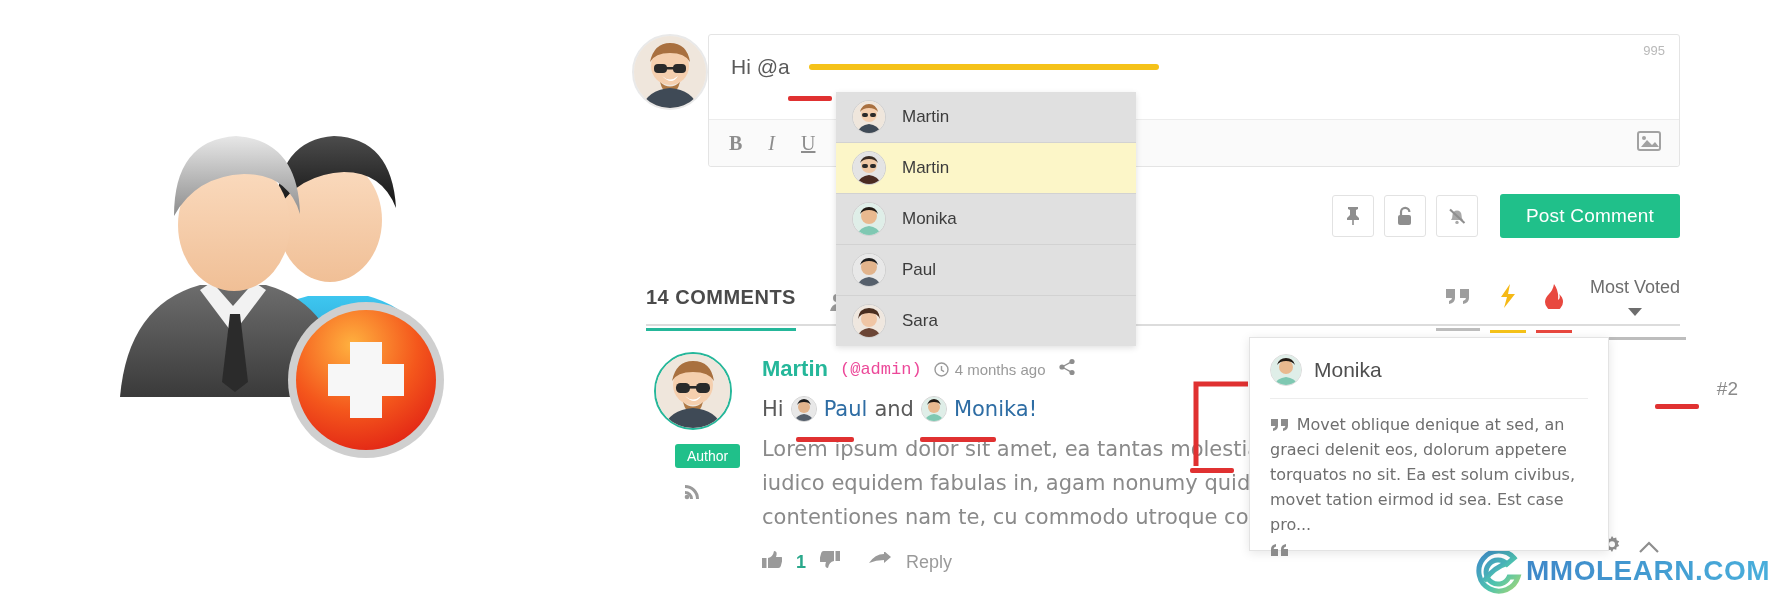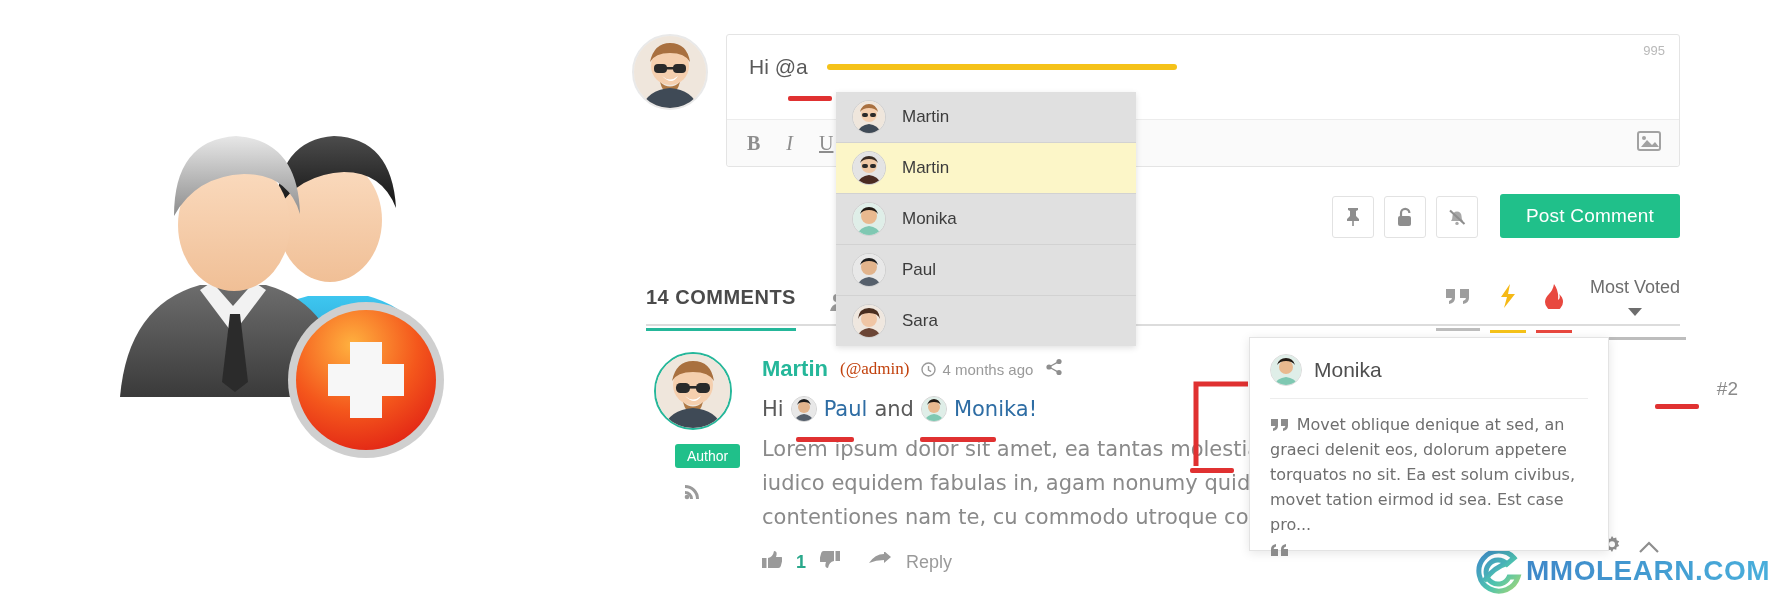--- a/index.html
+++ b/index.html
@@ -11,21 +11,21 @@
     position:relative;
   }
   .stage{position:absolute;inset:0;}
 
   
   .illus{position:absolute;left:88px;top:92px;width:390px;height:370px;}
   .illus svg{width:100%;height:100%;display:block;}
 
   
   .form-wrap{position:absolute;left:632px;top:34px;width:1048px;}
-  .form-row{display:flex;align-items:flex-start;gap:18px;}
+  .form-row{display:flex;align-items:flex-start;}
   .avatar{
     width:72px;height:72px;border-radius:50%;
     border:2px solid #e9e9e9;background:#f4efe9;
     overflow:hidden;flex:0 0 auto;position:relative;
   }
   .avatar svg{width:100%;height:100%;display:block;}
   .editor{
     flex:1;border:1px solid #e4e4e4;border-radius:3px;background:#fff;
     position:relative;min-height:116px;
   }
@@ -68,21 +68,21 @@
     font-size:17px;color:#3c3c3c;cursor:pointer;
   }
   .mention-item:last-child{border-bottom:none;}
   .mention-item.active{background:#fcf6c8;}
   .mi-av{width:32px;height:32px;border-radius:50%;overflow:hidden;
     border:1px solid #cfcfcf;background:#eee;flex:0 0 auto;}
   .mi-av svg{width:100%;height:100%;display:block;}
 
   
   .actions{
-    position:absolute;right:0;top:160px;display:flex;align-items:flex-end;gap:10px;margin-left:27px;
+    position:absolute;right:0;top:160px;display:flex;align-items:center;gap:10px;margin-left:27px;
   }
   .sq-btn{
     width:40px;height:40px;border:1px solid #e2e2e2;border-radius:3px;
     background:#fff;display:flex;align-items:center;justify-content:center;
     color:#8e8e8e;cursor:pointer;
   }
   .post-btn{
     background:#20c08a;color:#fff;border:none;border-radius:3px;
     height:44px;padding:0 26px;font-size:19px;cursor:pointer;
     margin-left:12px;letter-spacing:.2px;
@@ -112,21 +112,21 @@
   
   .cmt{position:absolute;left:646px;top:352px;width:1034px;display:flex;gap:22px;}
   .cmt-left{width:94px;display:flex;flex-direction:column;align-items:center;gap:14px;}
   .cmt-av{width:74px;height:74px;border-radius:50%;border:2px solid #25b79a;overflow:hidden;background:#f4efe9;}
   .cmt-av svg{width:100%;height:100%;display:block;}
   .badge{background:#20c08a;color:#fff;font-size:14px;border-radius:3px;padding:4px 12px;margin-left:29px;}
   .rss{color:#9a9a9a;font-size:17px;}
   .cmt-body{flex:1;padding-top:4px;}
   .cmt-head{display:flex;align-items:center;gap:12px;}
   .cmt-name{color:#25b79a;font-size:22px;font-weight:bold;}
-  .cmt-handle{color:#c2410c;font-size:17px;font-family:Liberation Serif, serif;}
+  .cmt-handle{color:#ec4899;font-size:17px;font-family:Liberation Mono, monospace;}
   .cmt-time{color:#9a9a9a;font-size:15px;display:flex;align-items:center;gap:6px;}
   .cmt-share{color:#8e8e8e;}
   .cmt-line1{margin-top:14px;font-size:21px;color:#5a5a5a;display:flex;align-items:center;gap:7px;
     position:relative;font-family:"DejaVu Sans",sans-serif;}
   .mini-av{width:24px;height:24px;border-radius:50%;overflow:hidden;border:1px solid #d4d4d4;background:#eee;
     display:inline-block;vertical-align:middle;}
   .mini-av svg{width:100%;height:100%;display:block;}
   .mention{color:#2e6da4;position:relative;}
   .cmt-text{margin-top:10px;font-size:21px;line-height:34px;color:#8a8a8a;
     font-family:"DejaVu Sans",sans-serif;max-width:900px;}

